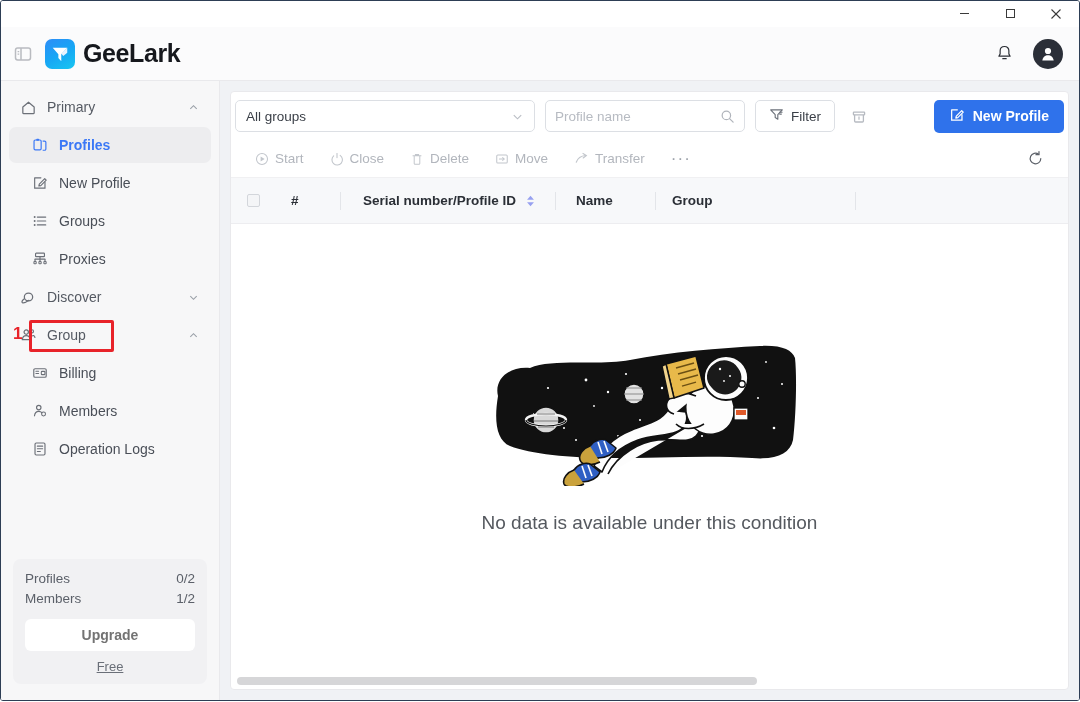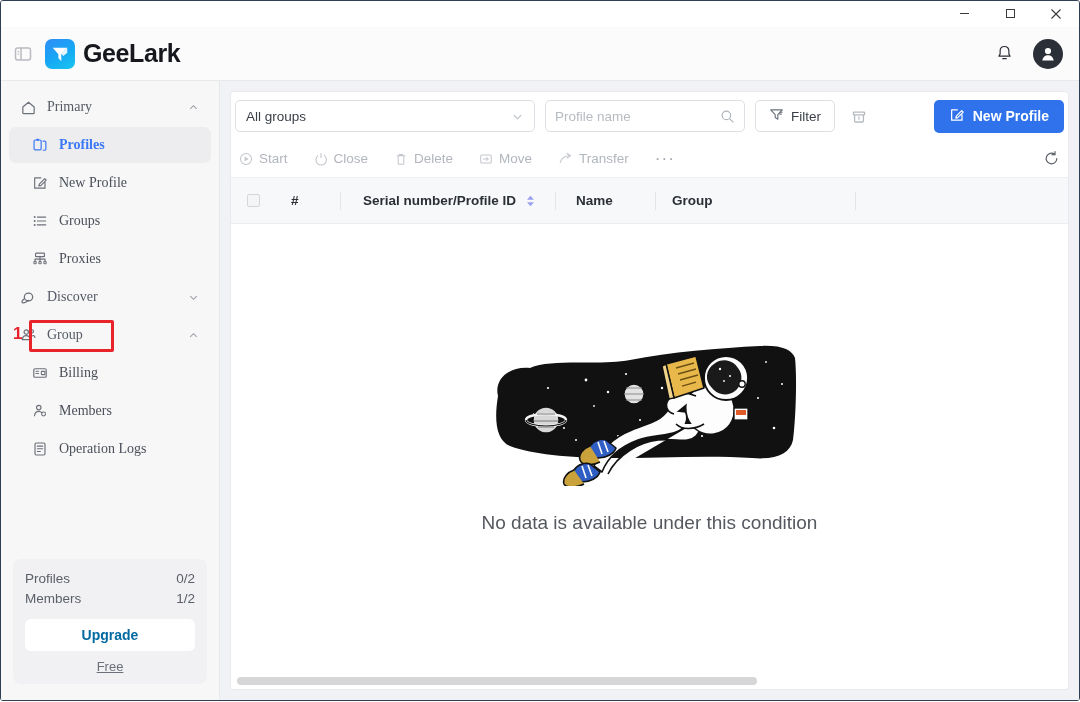--- a/index.html
+++ b/index.html
@@ -78,21 +78,21 @@
 
   
   .sidebar {
     width: 219px;
     flex: 0 0 219px;
     background: #f7f7f8;
     border-right: 1px solid #e9e9ec;
     display: flex; flex-direction: column;
     position: relative;
   }
-  .nav { padding: 8px 8px 0 8px; flex: 1; font-family: Liberation Serif, serif; }
+  .nav { padding: 8px 8px 0 8px; flex: 1; }
   .nav-group-head, .nav-item {
     height: 36px;
     display: flex; align-items: center;
     border-radius: 7px;
     cursor: default;
     padding-left: 10px;
     position: relative;
   }
   .nav-group-head { color: #555a63; font-size: 14px; margin-bottom: 2px; }
   .nav-item { color: #4a4f58; font-size: 14px; padding-left: 22px; margin-bottom: 2px;}
@@ -131,21 +131,21 @@
     display:flex; justify-content: space-between;
     font-size: 13.5px; color: #5b6069; line-height: 20px;
   }
   .plan-row .val { color: #5b6069; }
   .upgrade-btn {
     margin-top: 10px;
     height: 32px;
     background: #ffffff;
     border-radius: 6px;
     display:flex; align-items:center; justify-content:center;
-    color: #0369a1; font-weight: bold; font-size: 14px;
+    color: #737373; font-weight: bold; font-size: 14px;
   }
   .plan-free {
     margin-top: 8px; text-align:center;
     font-size: 13px; color: #6a6f78; text-decoration: underline;
   }
 
   
   .main {
     flex: 1;
     min-width: 0;
@@ -198,21 +198,21 @@
     margin-left:auto;
     height: 33px; padding: 0 15px;
     background: #2f72eb; border-radius: 5px;
     color:#fff; font-size:14px; font-weight:bold;
     display:flex; align-items:center; gap:8px;
   }
 
   .toolbar-actions {
     height: 38px; flex: 0 0 38px;
     display:flex; align-items:center; gap: 26px;
-    padding: 0 8px;
+    padding: 0 24px;
     border-bottom: 1px solid #f0f0f2;
   }
   .act {
     display:flex; align-items:center; gap:6px;
     font-size: 13.5px; color:#b2b6bd;
   }
   .act .aico { display:flex; color:#c2c6cc; }
   .act.dots { font-size: 17px; letter-spacing: 1px; color:#9ea3ab; }
   .refresh-btn { margin-left:auto; color:#5d626a; display:flex; }
 

